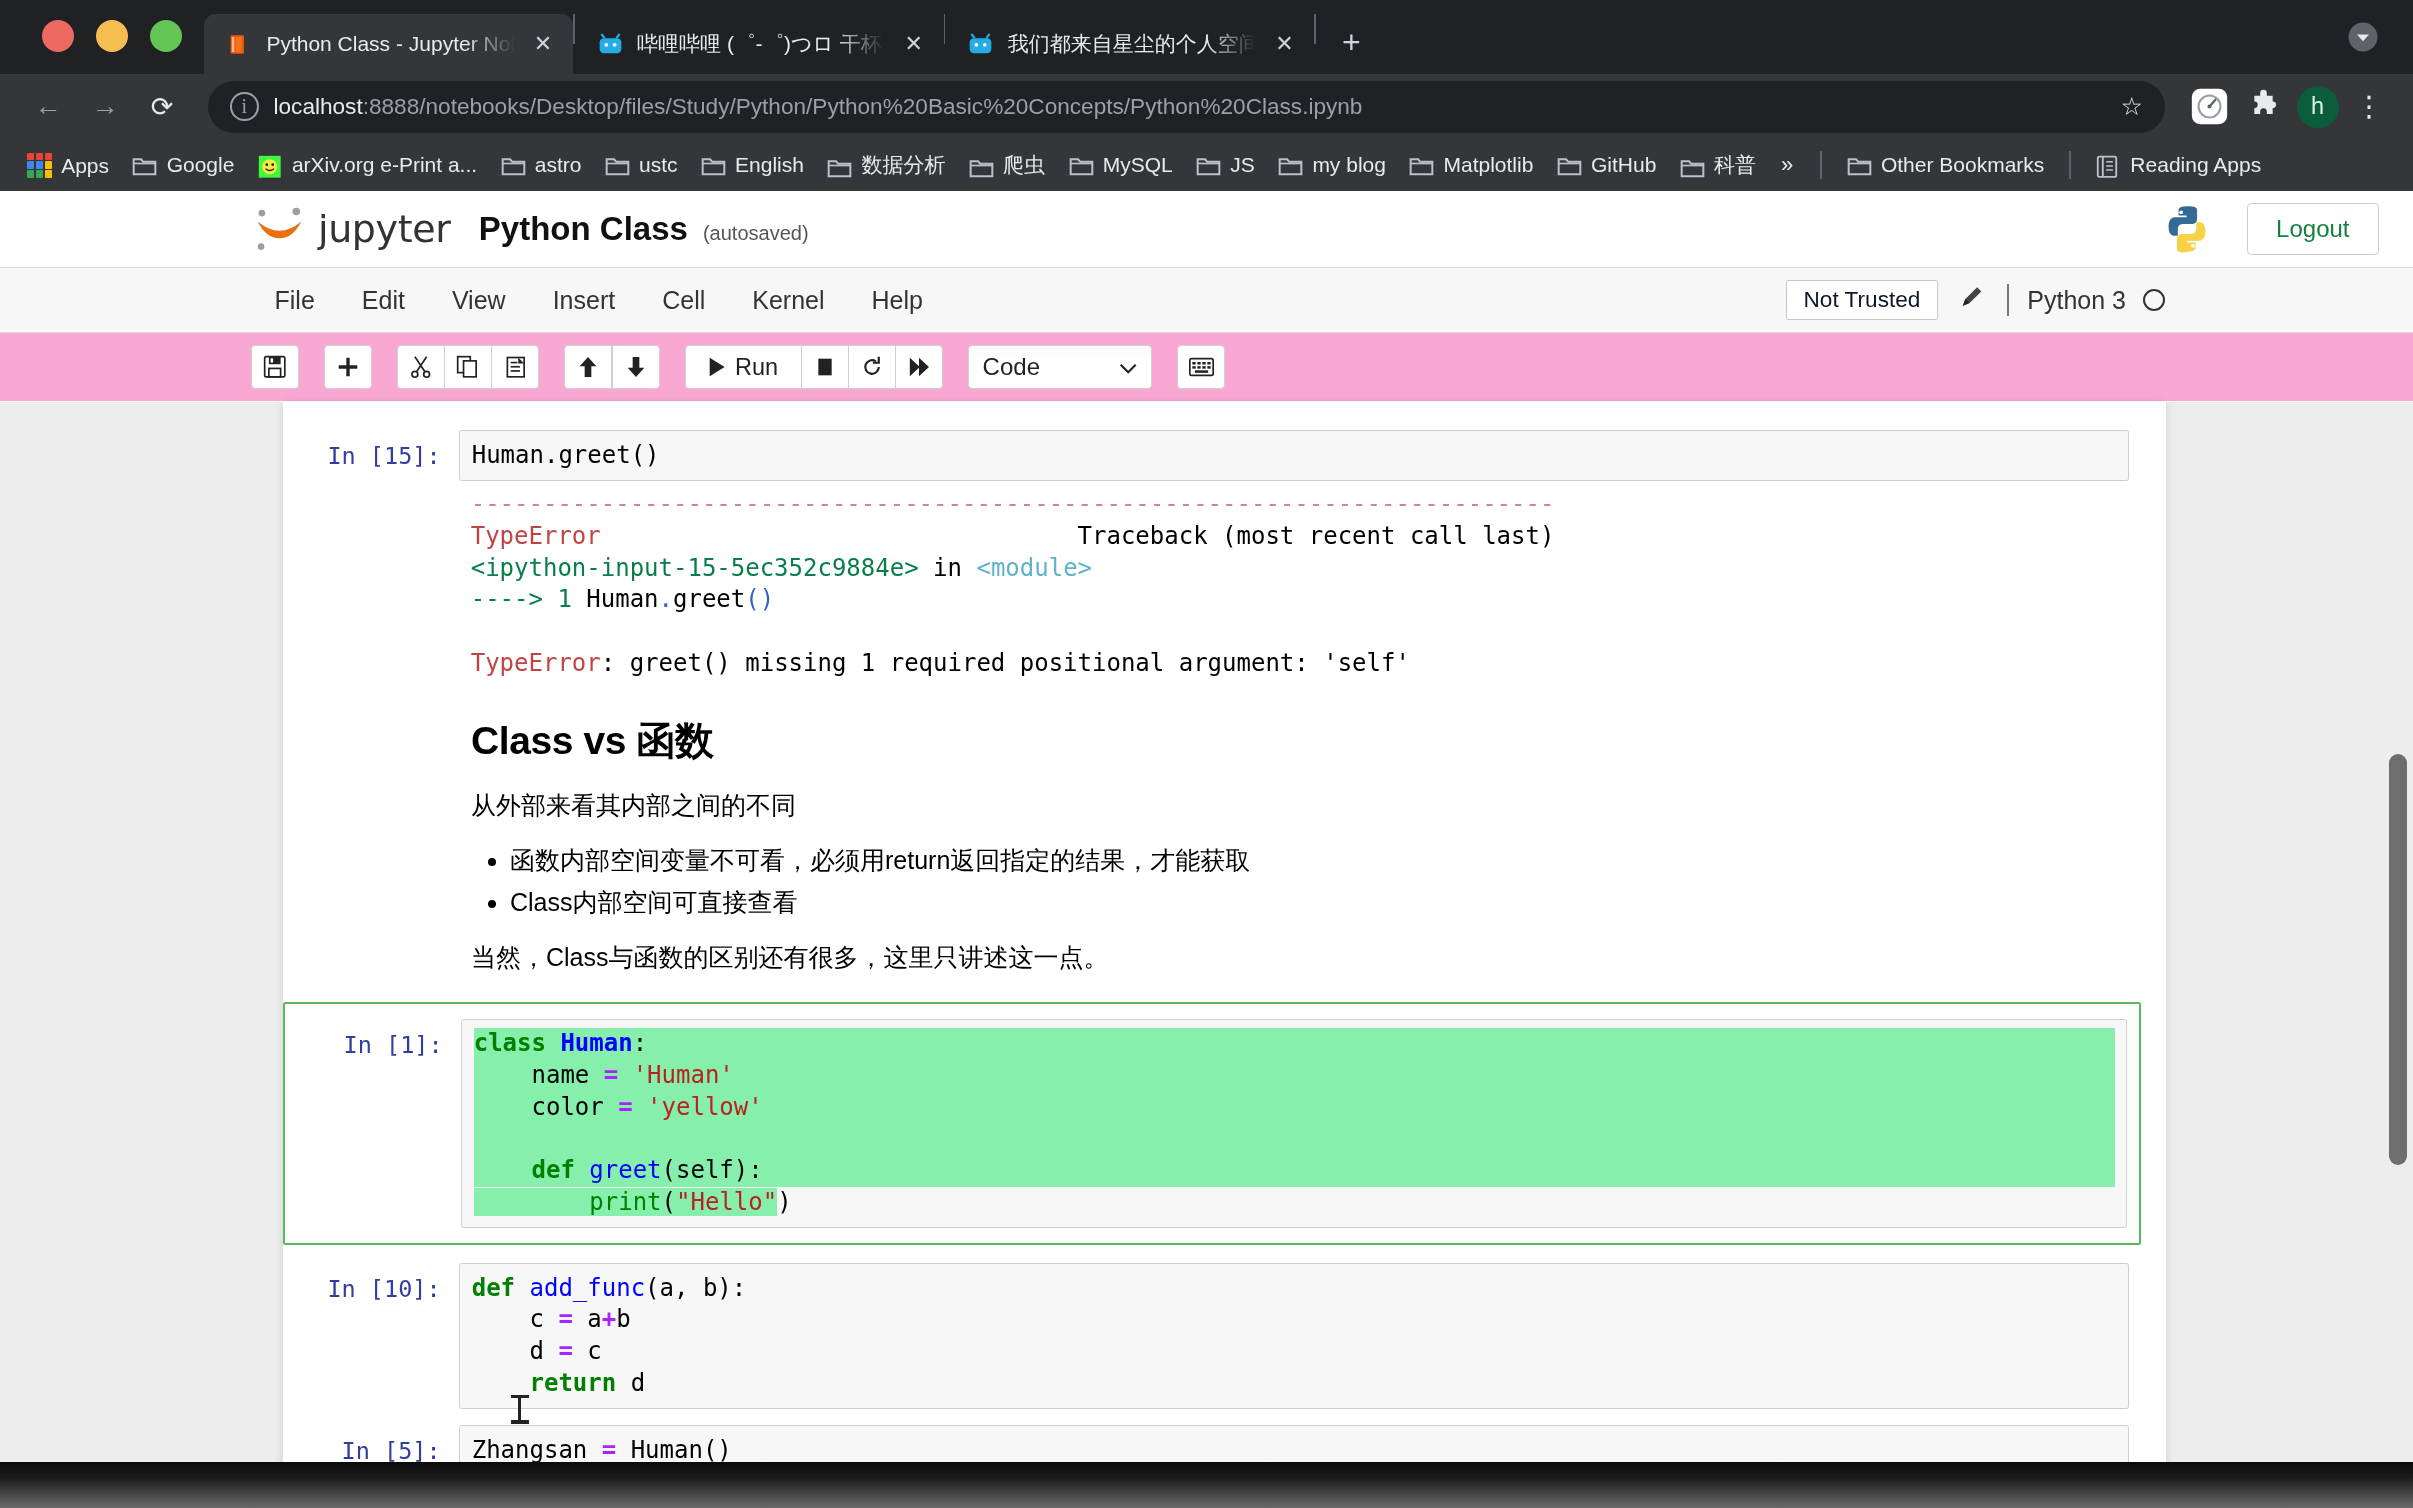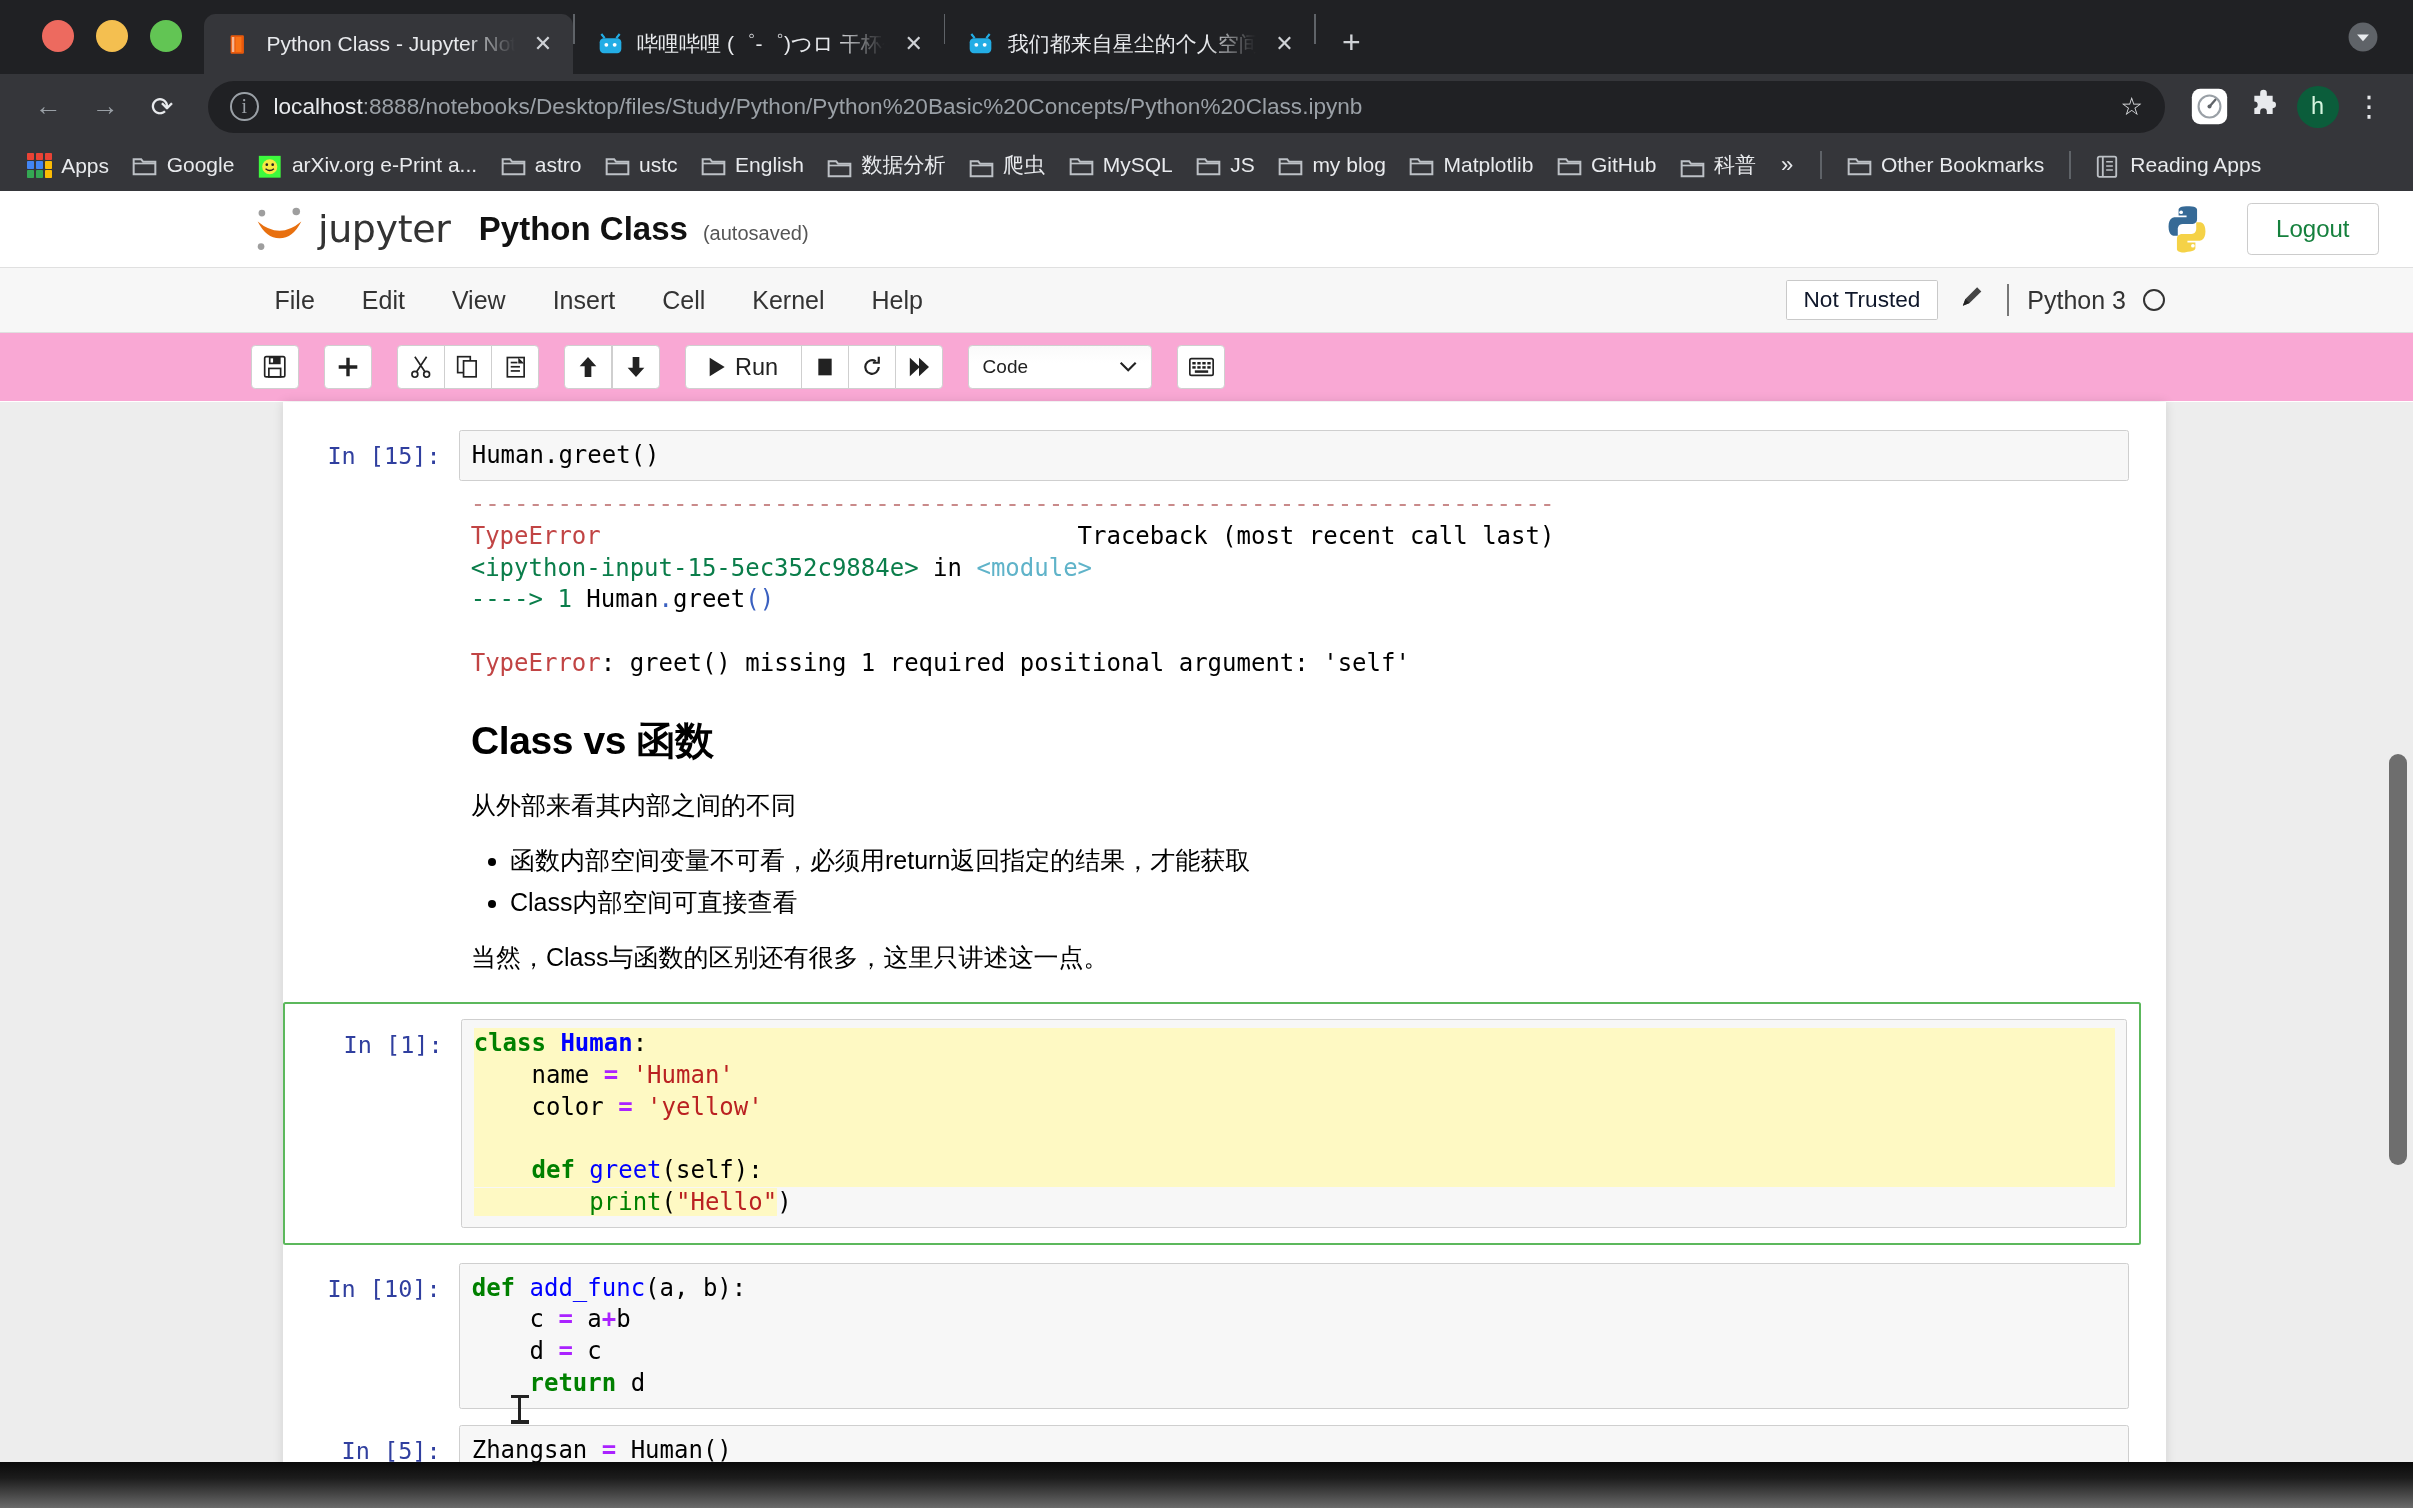--- a/index.html
+++ b/index.html
@@ -182,21 +182,21 @@
     display: flex; align-items: center; justify-content: center;
     font-size: 23.5px; color: #222; padding: 0 8.4px;
   }
   .tb-group .tb-btn:first-child { margin-left: 0; border-radius: 4.2px 0 0 4.2px; }
   .tb-group .tb-btn:last-child { border-radius: 0 4.2px 4.2px 0; }
   .tb-group .tb-btn:only-child { border-radius: 4.2px; }
   .tb-run { min-width: 117px; gap: 8.4px; font-size: 23.5px; }
   .tb-select {
     height: 44px; width: 184px; background: #fff;
     border: 0.8px solid #cfcfcf; border-radius: 4.2px;
-    font-size: 19px; color: #222;
+    font-size: 24px; color: #222;
     display: flex; align-items: center; justify-content: space-between;
     padding: 0 13.4px; margin-right: 25px;
     background-image: linear-gradient(#fafafa, #fff 40%);
   }
 
   
   .nb-wrap {
     position: absolute; top: 211px; left: 0; right: 0; bottom: 0;
     background: #ededed;
     margin-left: 32px;
@@ -228,21 +228,21 @@
   .cls { color: #00f; font-weight: bold; }
   .fn { color: #00f; }
   .str { color: #ba2121; }
   .op { color: #a2f; font-weight: bold; }
   .bi { color: #008000; }
 
   .cell.selected {
     border: 2.5px solid #5cb85c; border-radius: 2.5px;
     margin: 10px 25px 10px 0; padding: 15px 11.7px 15px 0;
   }
-  .sel-hl { background: #fef9c3; }
+  .sel-hl { background: #86efac; }
 
   .output-area { display: flex; padding: 0 37px 5px 0; }
   .output-prompt { flex: 0 0 176px; }
   .output-body {
     flex: 1; font-family: "DejaVu Sans Mono", monospace;
     font-size: 24px; line-height: 1.32; white-space: pre-wrap;
     color: #000; padding-left: 11.7px;
   }
   .err-red { color: #c14444; }
   .err-dash { color: #c98a8a; letter-spacing: 0px; }

